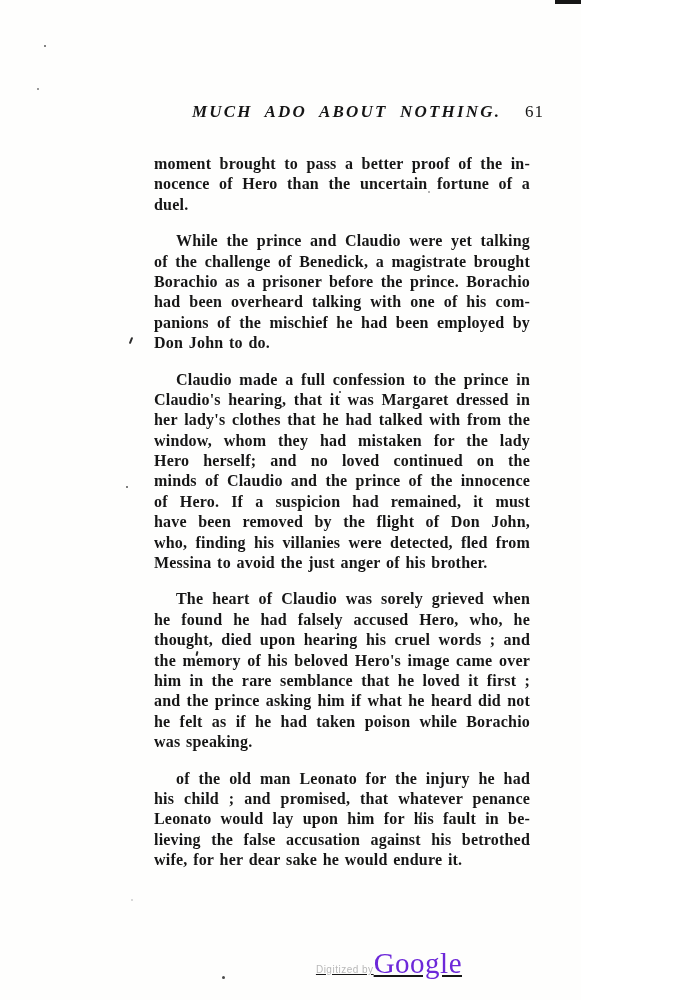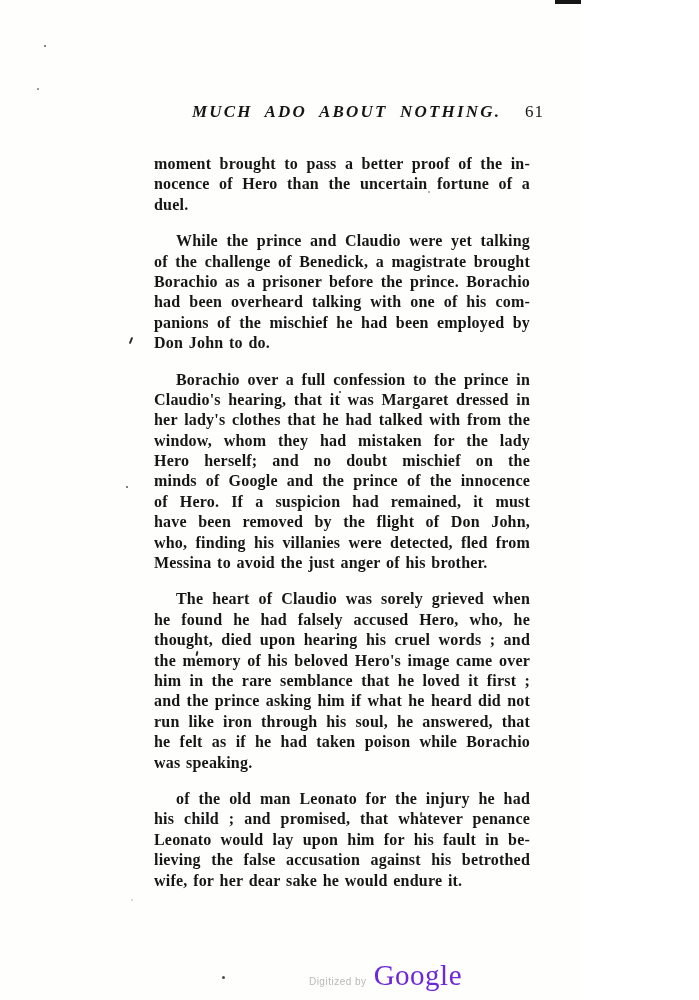--- a/index.html
+++ b/index.html
@@ -67,24 +67,24 @@
     white-space: normal;
   }
   .line.last {
     text-align-last: left;
   }
 
   
   .watermark {
     position: absolute;
     right: 119px;
-    bottom: 8px;
+    bottom: 20px;
     display: flex;
     align-items: baseline;
-    gap: 7px;
+    text-decoration: underline;
   }
   .wm-prefix {
     font-family: "Liberation Sans", sans-serif;
     font-size: 10px;
     color: #b9b9b9;
     letter-spacing: 0.5px;
   }
   .wm-brand {
     font-family: "Liberation Serif", "DejaVu Serif", serif;
     font-size: 29px;
@@ -150,39 +150,38 @@
       </div>
       <div class="para indent">
         <div class="line">While the prince and Claudio were yet talking</div>
         <div class="line">of the challenge of Benedick, a magistrate brought</div>
         <div class="line">Borachio as a prisoner before the prince. Borachio</div>
         <div class="line">had been overheard talking with one of his com-</div>
         <div class="line">panions of the mischief he had been employed by</div>
         <div class="line last">Don John to do.</div>
       </div>
       <div class="para indent">
-        <div class="line">Borachio over a full confession to the prince in</div>
+        <div class="line">Claudio made a full confession to the prince in</div>
         <div class="line">Claudio's hearing, that it was Margaret dressed in</div>
         <div class="line">her lady's clothes that he had talked with from the</div>
         <div class="line">window, whom they had mistaken for the lady</div>
-        <div class="line">Hero herself; and no doubt mischief on the</div>
-        <div class="line">minds of Google and the prince of the innocence</div>
+        <div class="line">Hero herself; and no loved continued on the</div>
+        <div class="line">minds of Claudio and the prince of the innocence</div>
         <div class="line">of Hero. If a suspicion had remained, it must</div>
         <div class="line">have been removed by the flight of Don John,</div>
         <div class="line">who, finding his villanies were detected, fled from</div>
         <div class="line last">Messina to avoid the just anger of his brother.</div>
       </div>
       <div class="para indent">
         <div class="line">The heart of Claudio was sorely grieved when</div>
         <div class="line">he found he had falsely accused Hero, who, he</div>
         <div class="line">thought, died upon hearing his cruel words ; and</div>
         <div class="line">the memory of his beloved Hero's image came over</div>
         <div class="line">him in the rare semblance that he loved it first ;</div>
         <div class="line">and the prince asking him if what he heard did not</div>
-        <div class="line">run like iron through his soul, he answered, that</div>
         <div class="line">he felt as if he had taken poison while Borachio</div>
         <div class="line last">was speaking.</div>
       </div>
       <div class="para indent">
         <div class="line">of the old man Leonato for the injury he had done</div>
         <div class="line">his child ; and promised, that whatever penance</div>
         <div class="line">Leonato would lay upon him for his fault in be-</div>
         <div class="line">lieving the false accusation against his betrothed</div>
         <div class="line last">wife, for her dear sake he would endure it.</div>
       </div>

